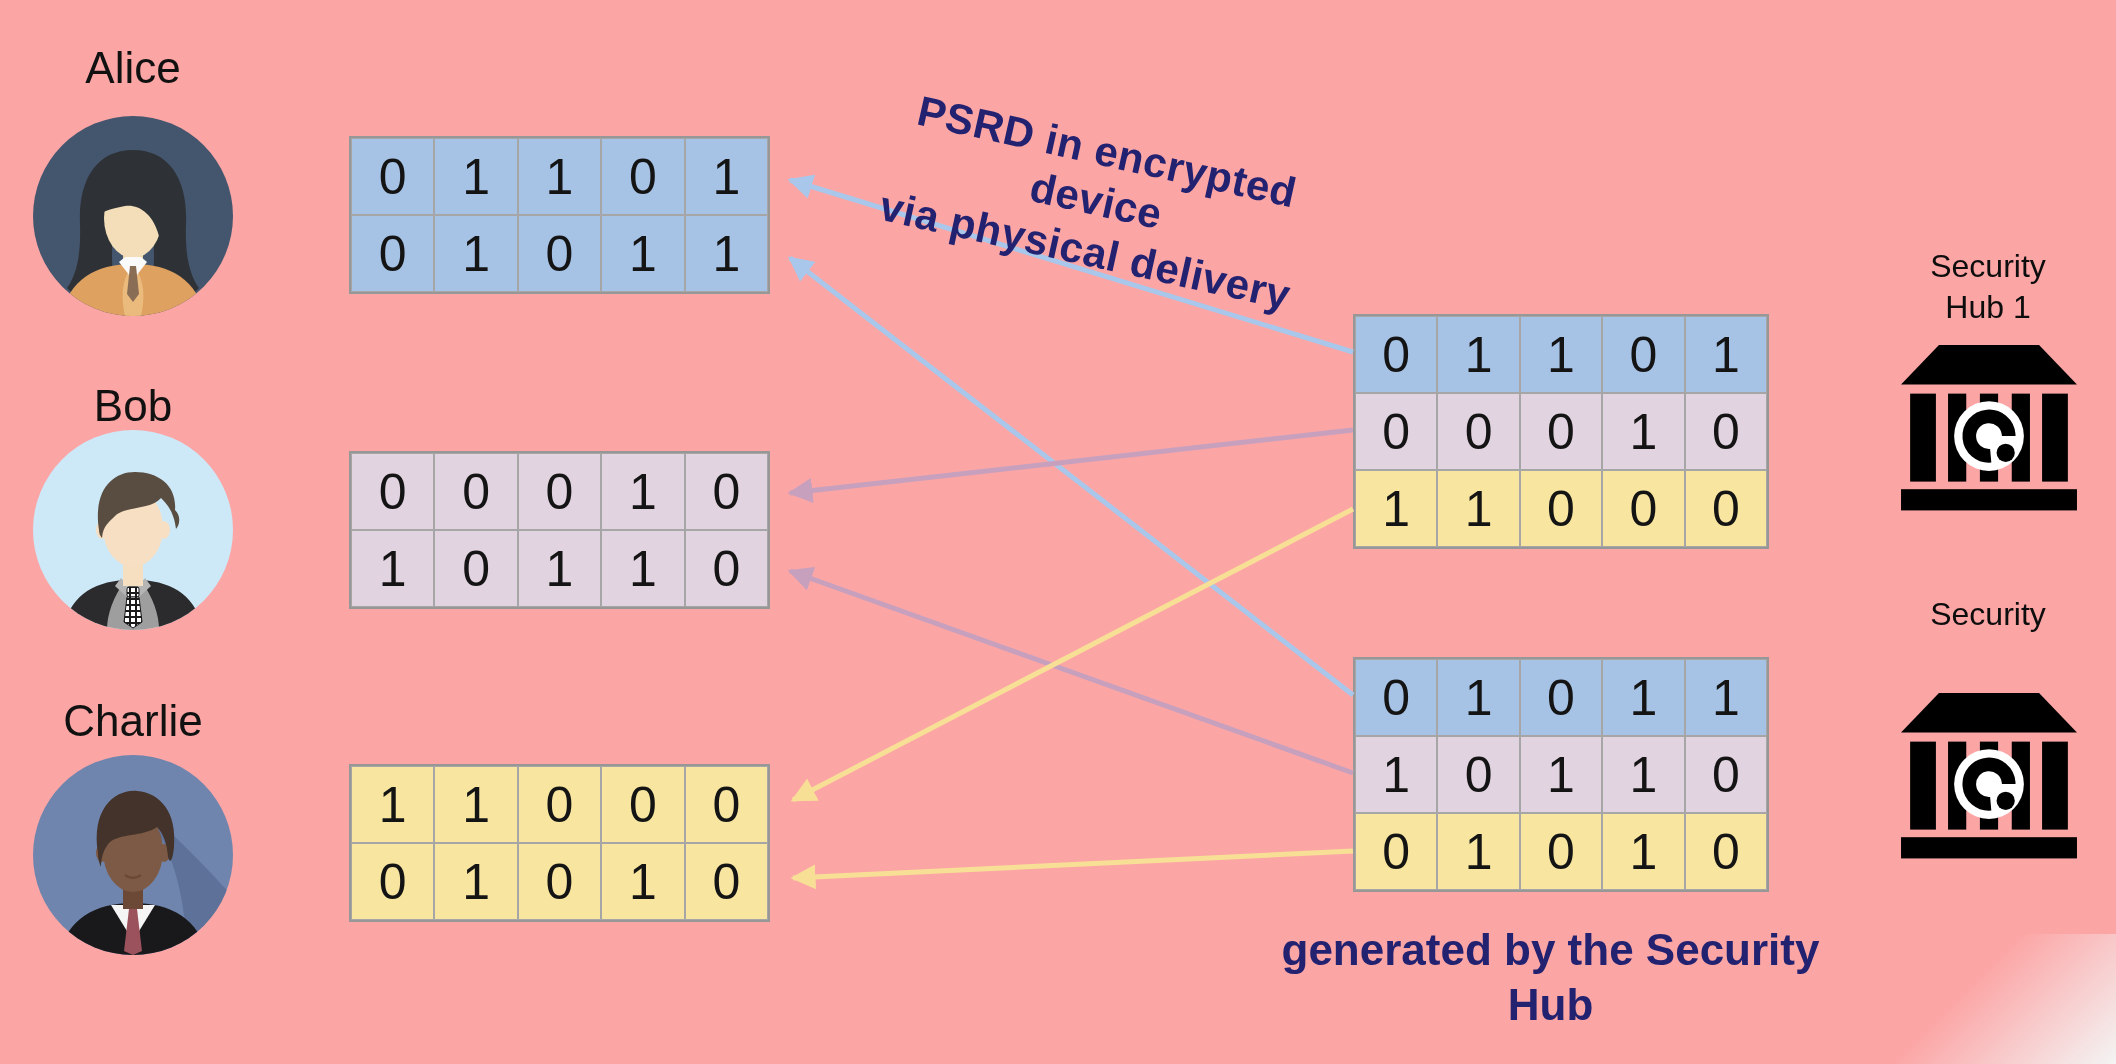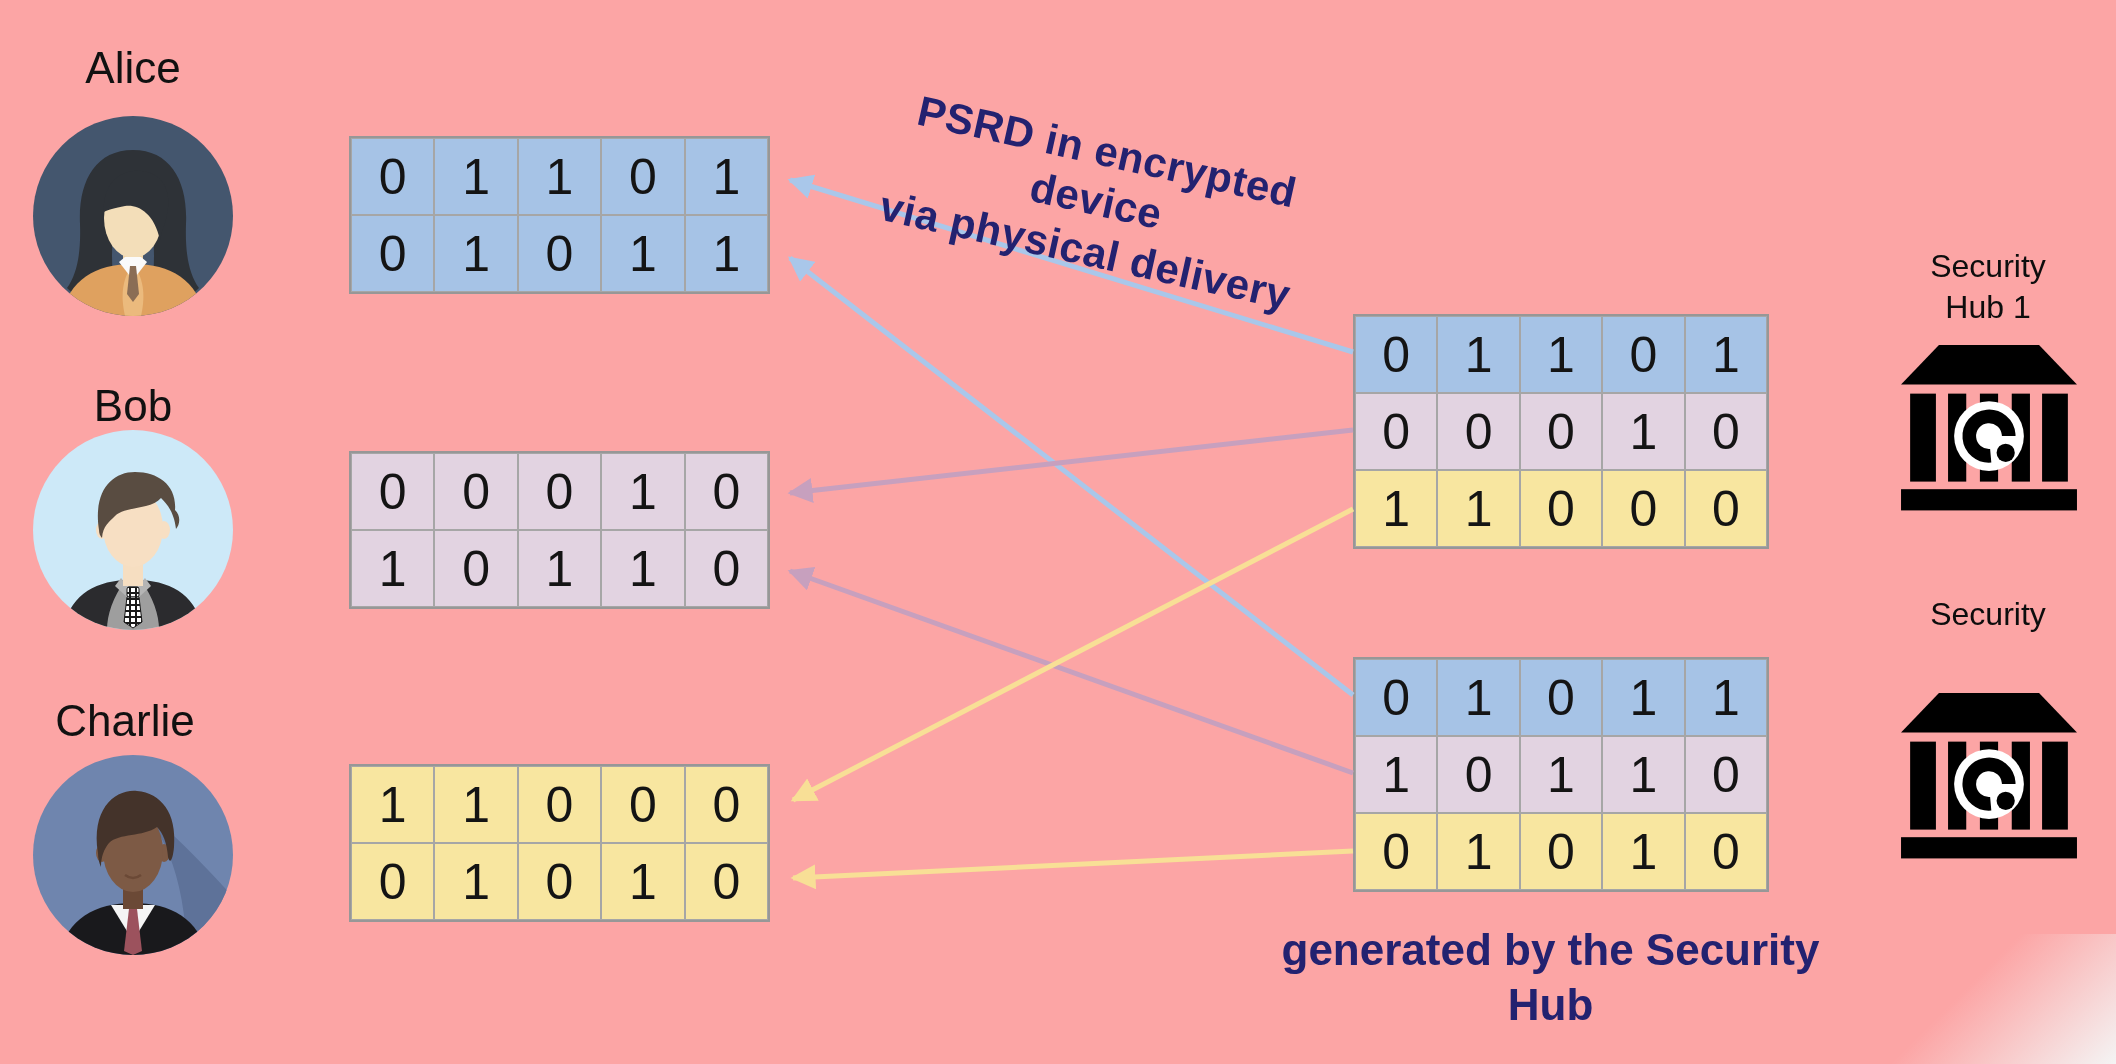--- a/index.html
+++ b/index.html
@@ -81,21 +81,21 @@
       <ellipse cx="131" cy="100" rx="6" ry="9" fill="#F7DFC3"></ellipse>
       <ellipse cx="100" cy="98" rx="30" ry="39" fill="#F7DFC3"></ellipse>
       <path d="M66,100 C60,62 78,42 102,42 C126,42 144,56 142,80 C148,86 147,94 143,99
                C141,82 134,74 128,68 C118,80 92,76 82,86 C76,92 70,96 69,108
                C67,106 66,103 66,100 Z" fill="#594C41"></path>
       <rect x="94" y="157" width="12" height="10" rx="2" fill="url(#tiecheck)" stroke="#1a1a1a" stroke-width="1"></rect>
       <path d="M94,167 L106,167 L109,192 L100,198 L91,192 Z" fill="url(#tiecheck)" stroke="#1a1a1a" stroke-width="1"></path>
     </g>
   </svg>
 
-  <div class="person-label" style="left:25px;top:699px;">Charlie</div>
+  <div class="person-label" style="left:33px;top:699px;">Charlie</div>
   <svg class="avatar" style="left:33px;top:755px;" viewBox="0 0 200 200">
     <defs>
         <clipPath id="clipC">
           <circle cx="100" cy="100" r="100"></circle>
         </clipPath>
       </defs>
     <g clip-path="url(#clipC)">
       <rect width="200" height="200" fill="#6F85AE"></rect>
       <path d="M86,34 C130,66 152,120 154,200 L200,200 L200,142 C166,104 124,62 86,34 Z" fill="#5E7299"></path>
       <path d="M26,200 C34,164 62,148 100,148 C138,148 166,164 174,200 Z" fill="#19191C"></path>

